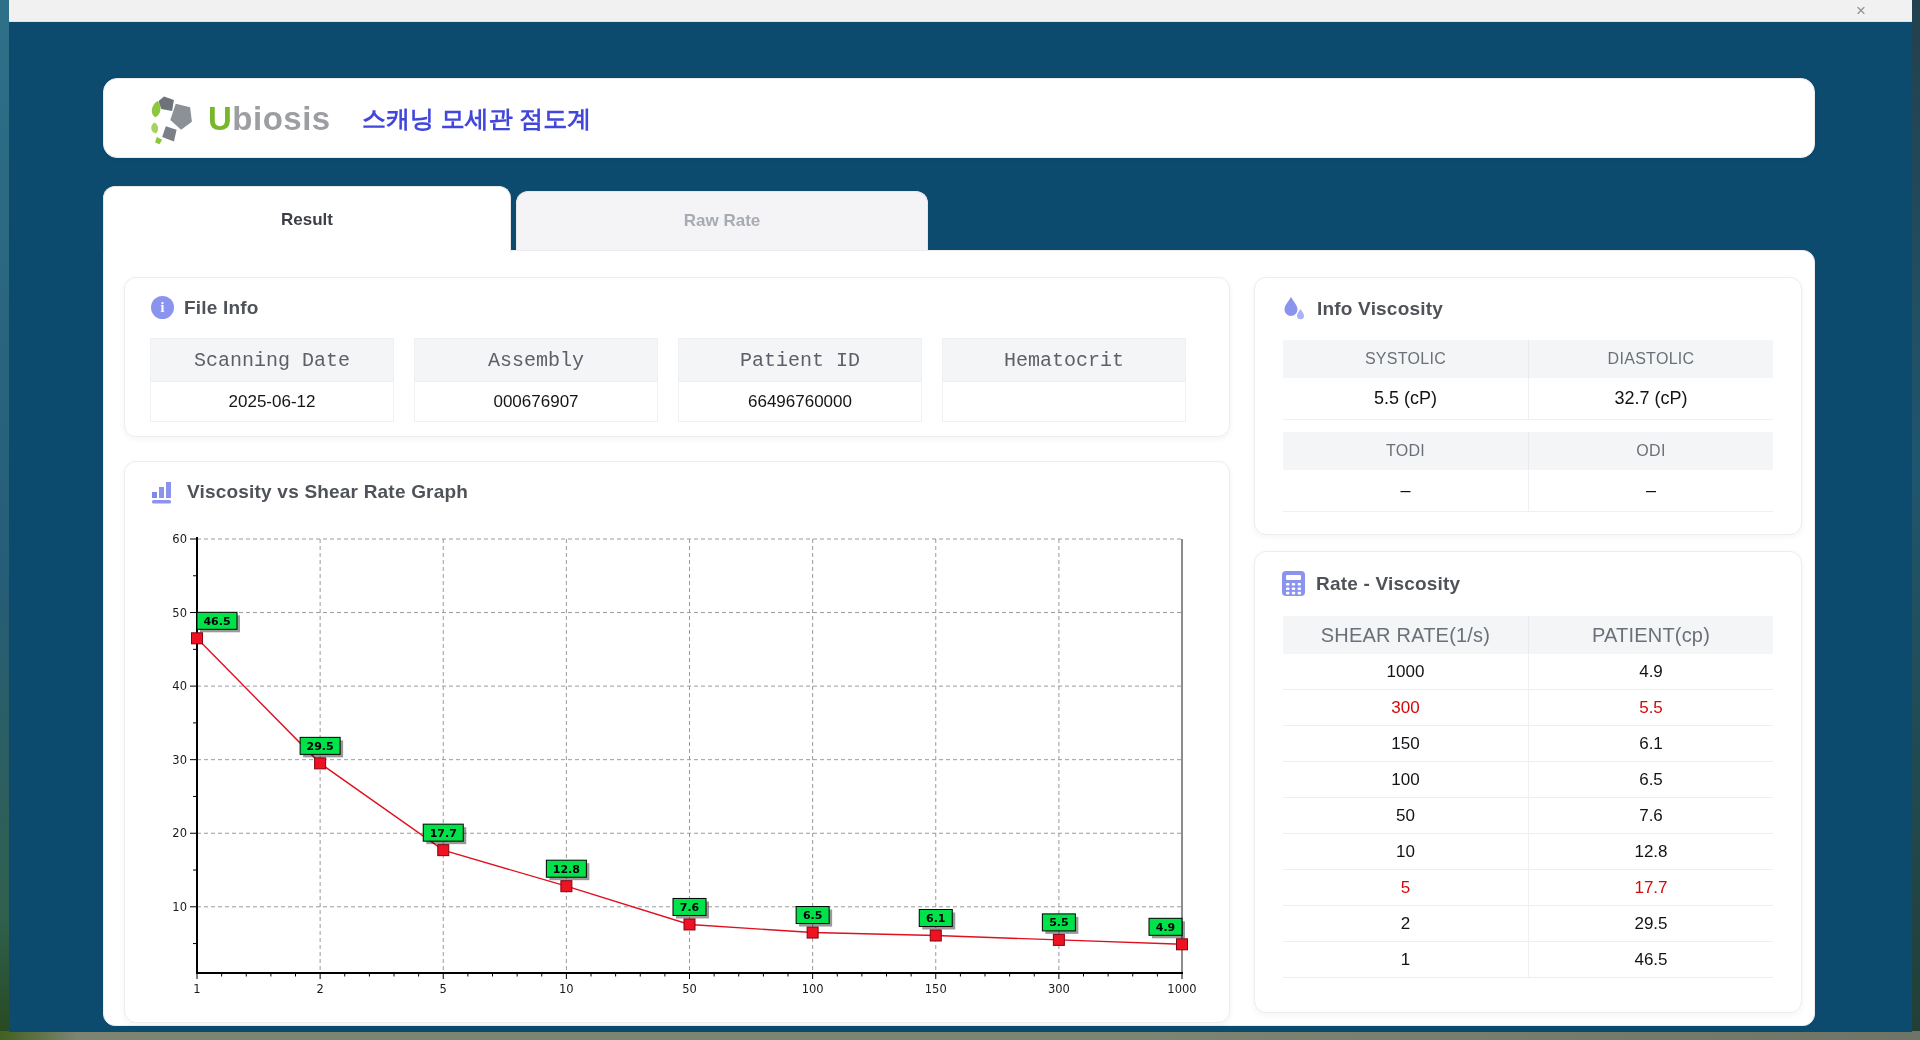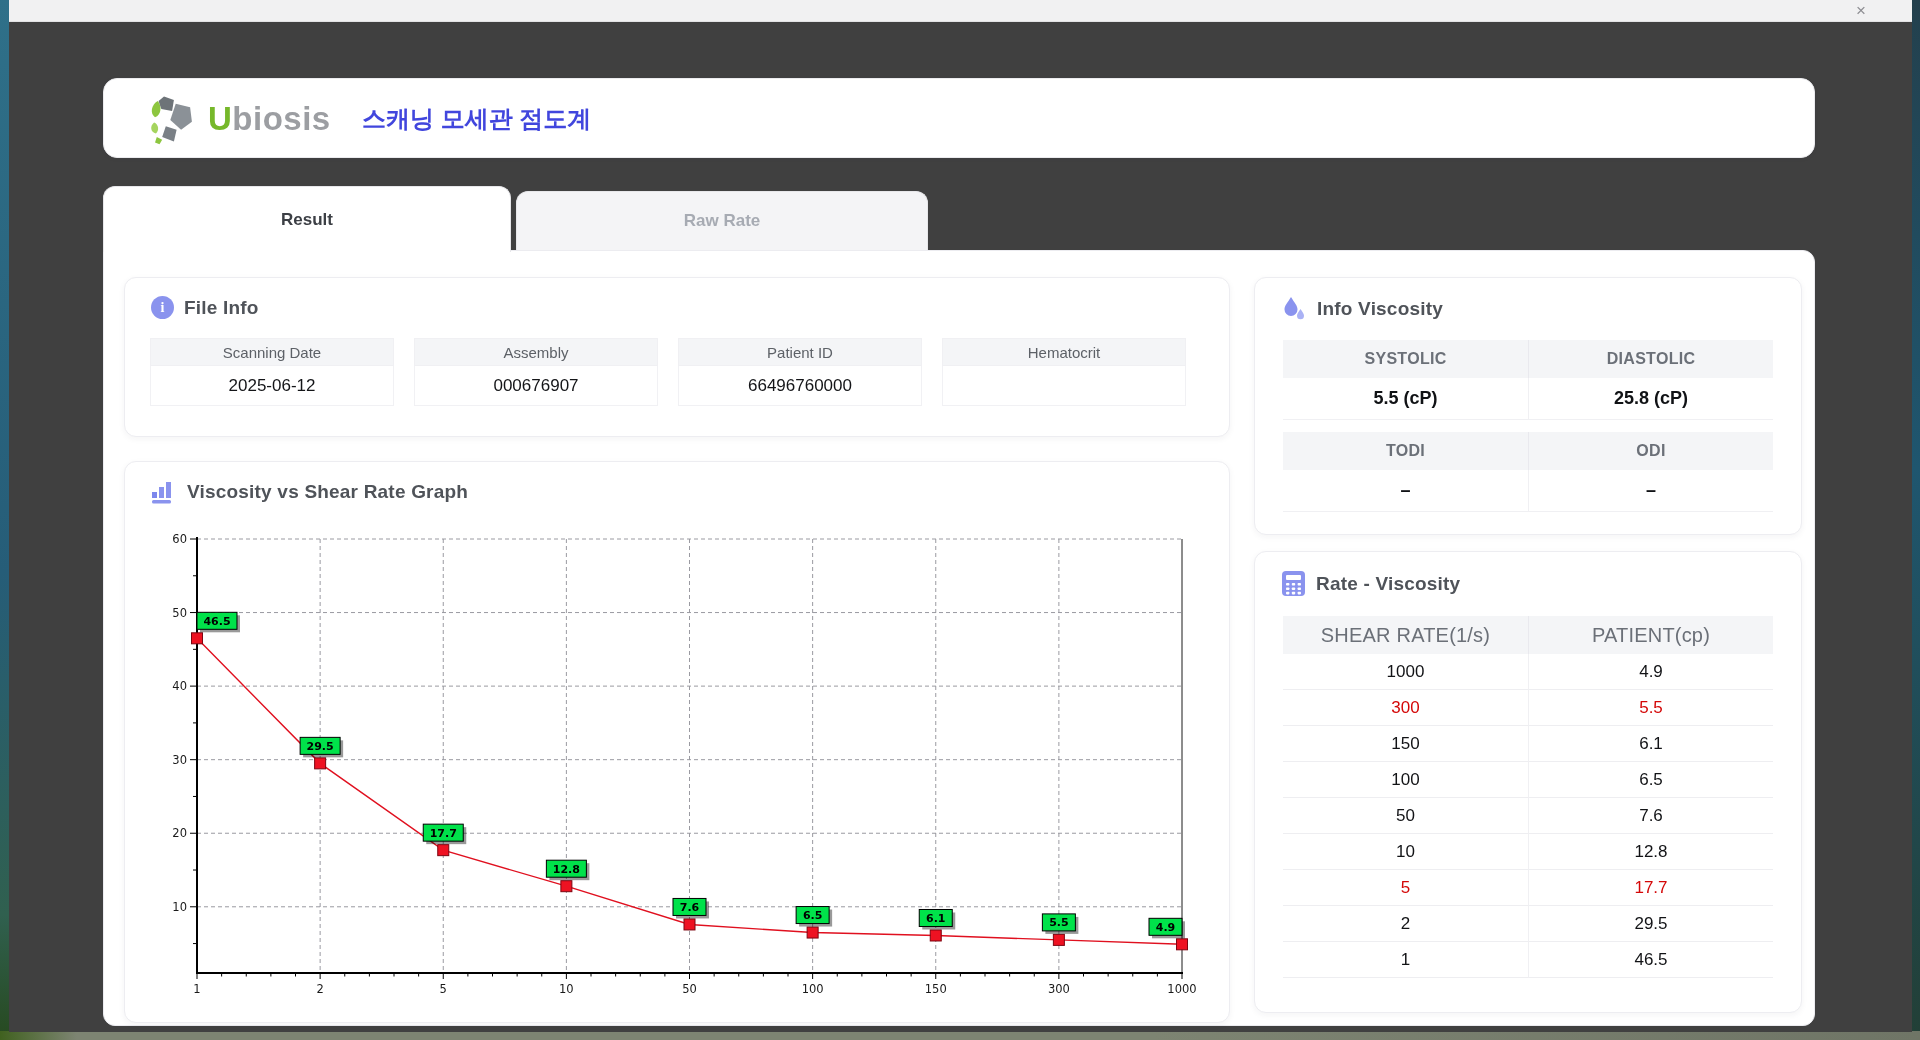--- a/index.html
+++ b/index.html
@@ -13,21 +13,21 @@
                 background:linear-gradient(180deg,#23404d 0%,#1f566f 45%,#223f36 100%); }
   .edge-bottom{ position:absolute; left:0; bottom:0; width:1920px; height:9px;
                 background:linear-gradient(90deg,#40611f 0%,#7d8472 4%,#7d8472 60%,#6f7566 100%); }
 
   
   .titlebar { position:absolute; left:9px; top:0; width:1903px; height:22px;
               background:#f1f1f2; border-bottom:1px solid #e2e2e4; }
   .close { position:absolute; right:40px; top:1px; width:22px; height:20px; text-align:center;
            font-size:17px; line-height:20px; color:#8e8e93; cursor:default; }
 
-  .app { position:absolute; left:9px; top:22px; width:1903px; height:1010px; background:#404040; }
+  .app { position:absolute; left:9px; top:22px; width:1903px; height:1010px; background:#0c4a6e; }
 
   
   .header-card { position:absolute; left:94px; top:56px; width:1712px; height:80px;
                  background:#fff; border:1px solid #ebebee; border-radius:14px;
                  box-shadow:0 1px 4px rgba(40,40,80,.05); }
   .logo { position:absolute; left:42px; top:13px; height:54px; display:flex; align-items:center; }
   .logo svg { width:54px; height:54px; }
   .wordmark { margin-left:8px; font-size:33px; font-weight:600; letter-spacing:.5px; }
   .wordmark .u   { color:#76b82a; }
   .wordmark .rest{ color:#9c9ea2; }
@@ -57,27 +57,27 @@
   .blood-card { left:1150px; top:26px; width:548px;  height:258px; }
   .shear-card { left:1150px; top:300px; width:548px; height:462px; }
 
   .info-icon { width:23px; height:23px; border-radius:50%; background:#8a93ee; color:#fff;
                display:flex; align-items:center; justify-content:center;
                font-size:14px; font-weight:700; font-family:"Liberation Serif", serif; }
 
   
   .fields { position:absolute; left:25px; top:60px; width:1056px; display:flex; gap:20px; }
   .field { width:244px; }
-  .f-label { height:28px; background:#f4f5f7; display:flex; align-items:center; justify-content:center;
-             font-size:15px; color:#5d6167; border:1px solid #f0f0f3; }
+  .f-label { height:44px; background:#f4f5f7; display:flex; align-items:center; justify-content:center;
+             font-size:20px; color:#5d6167; border:1px solid #f0f0f3;font-family:Liberation Mono, monospace; }
   .f-value { height:40px; background:#fff; display:flex; align-items:center; justify-content:center;
              font-size:17px; color:#141518; border:1px solid #f1f1f4; border-top:none; }
 
   
-  .bv-table { position:absolute; left:28px; top:62px; width:490px;font-weight:bold; }
+  .bv-table { position:absolute; left:28px; top:62px; width:490px; }
   .bv-row { display:flex; }
   .bv-cell { width:50%; display:flex; align-items:center; justify-content:center; }
   .bv-h { height:38px; background:#f4f5f7; font-size:16px; color:#6b7078; letter-spacing:.3px; }
   .bv-h + .bv-h { border-left:1px solid #e9e9ee; }
   .bv-v { height:42px; font-size:18px; color:#101215; border-bottom:1px solid #f0f0f3; }
   .bv-v + .bv-v { border-left:1px solid #f0f0f3; }
   .bv-gap { height:12px; }
 
   
   .sh-table { position:absolute; left:28px; top:64px; width:490px; }
@@ -297,21 +297,21 @@
           </span>
           <h2>Info Viscosity</h2>
         </div>
         <div class="bv-table" id="blood-table">
             <div class="bv-row">
               <div class="bv-cell bv-h">SYSTOLIC</div>
               <div class="bv-cell bv-h">DIASTOLIC</div>
             </div>
             <div class="bv-row">
               <div class="bv-cell bv-v">5.5 (cP)</div>
-              <div class="bv-cell bv-v">25.8 (cP)</div>
+              <div class="bv-cell bv-v">32.7 (cP)</div>
             </div>
             <div class="bv-gap"></div>
             <div class="bv-row">
               <div class="bv-cell bv-h">TODI</div>
               <div class="bv-cell bv-h">ODI</div>
             </div>
             <div class="bv-row">
               <div class="bv-cell bv-v">–</div>
               <div class="bv-cell bv-v">–</div>
             </div>

